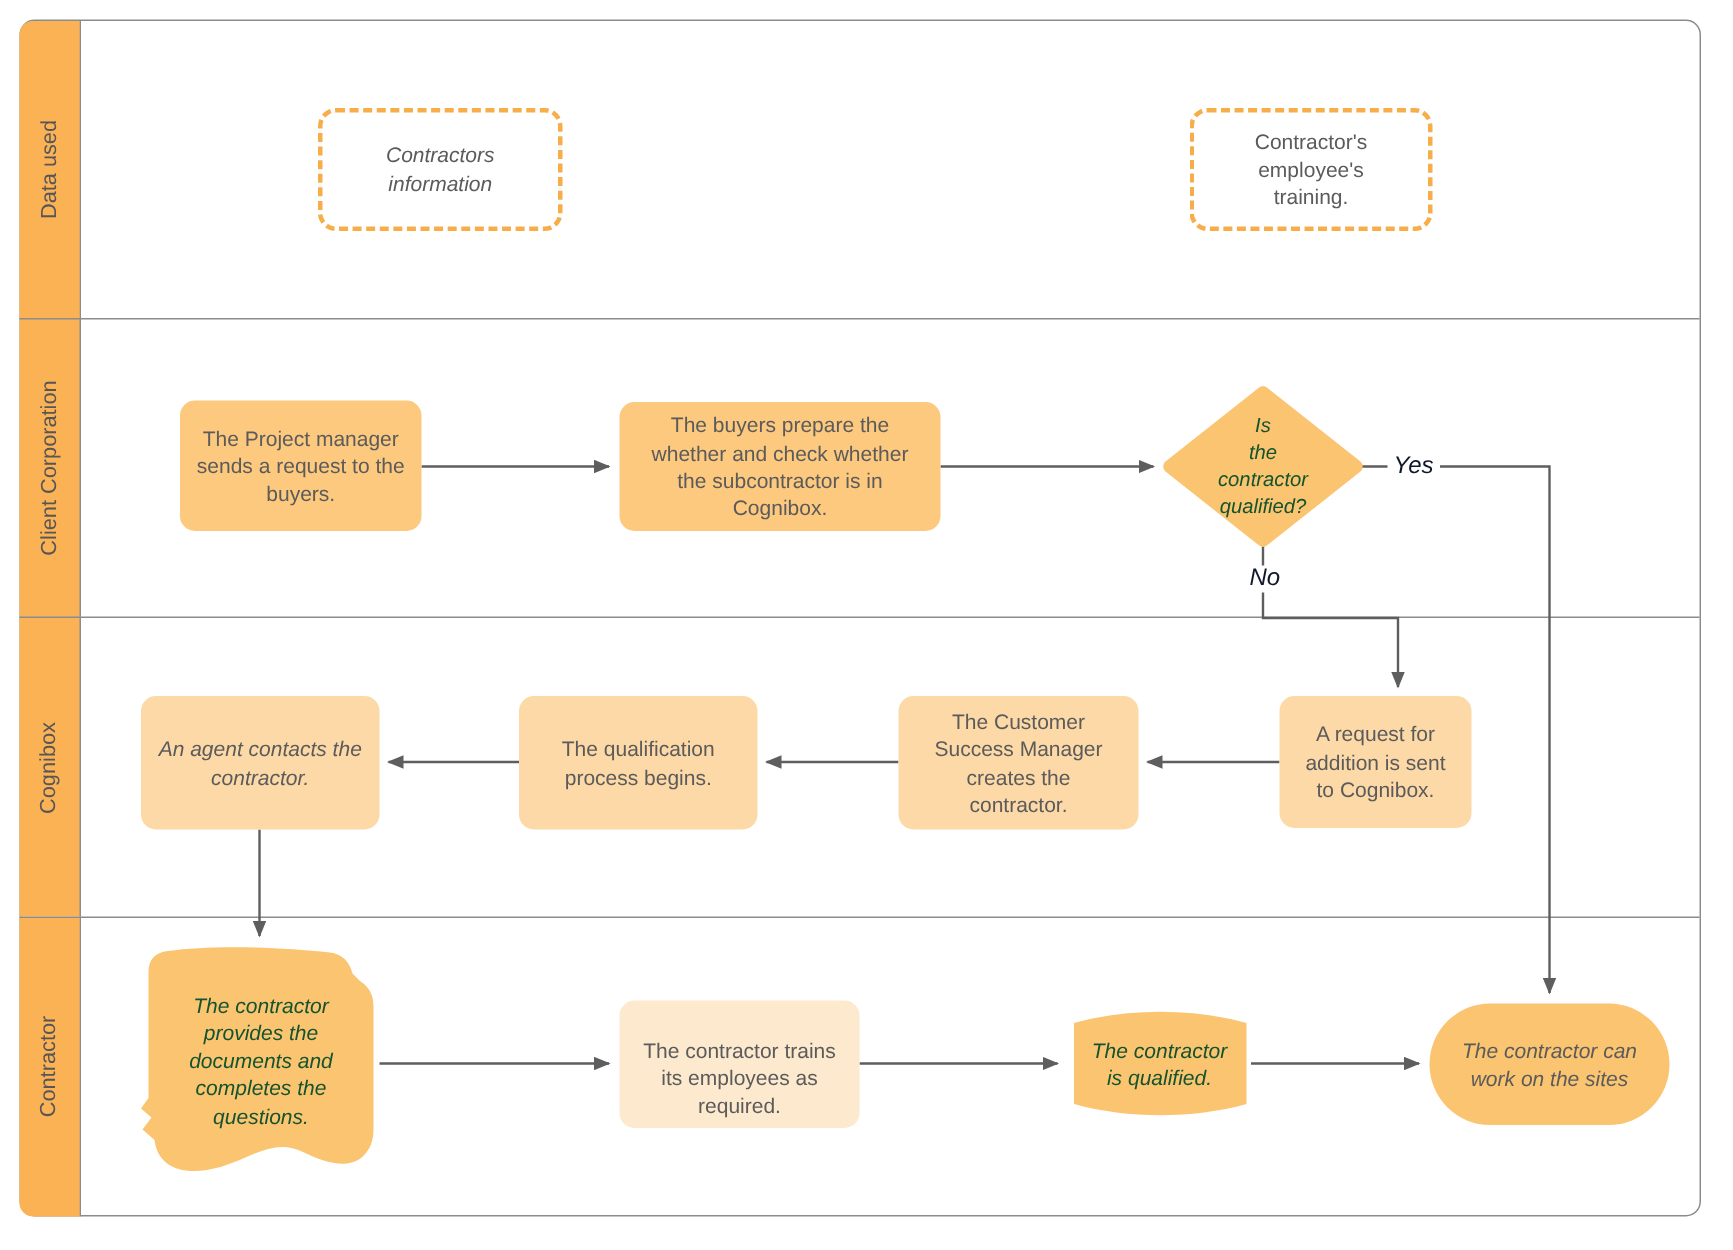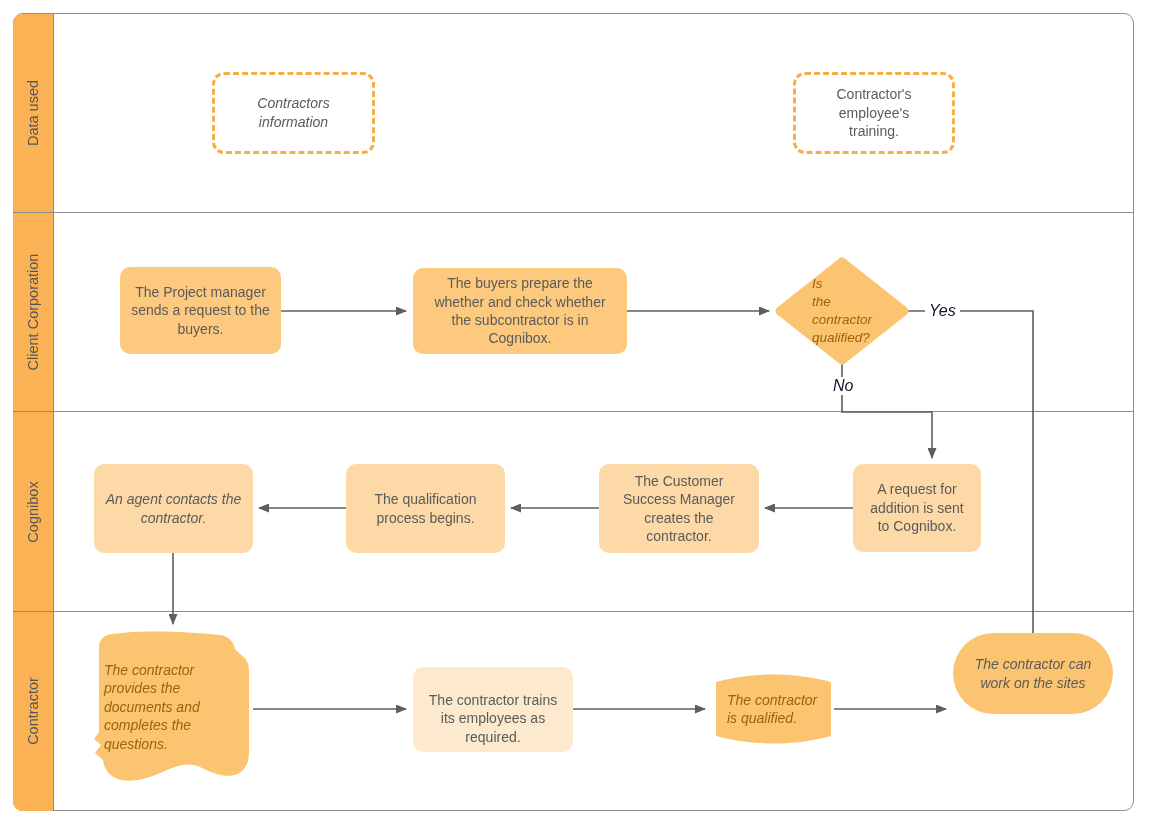--- a/index.html
+++ b/index.html
@@ -33,21 +33,21 @@
   .lightest{background:#FCE9CE;}
   .it{font-style:italic;}
   .dashed-box{
     position:absolute;box-sizing:border-box;border:3px dashed #F7AE4A;border-radius:12px;
     background:#ffffff;display:flex;align-items:center;justify-content:center;
     text-align:center;font-size:14px;line-height:1.35;color:#5B5B5B;padding:6px 28px;
   }
   .shape-svg{position:absolute;pointer-events:none;}
   .overlay-text{
     position:absolute;display:flex;align-items:center;justify-content:center;
-    text-align:left;font-size:14px;line-height:1.32;color:#a16207;pointer-events:none;
+    text-align:center;font-size:14px;line-height:1.32;color:#14532d;pointer-events:none;
   }
   .edge-label{
     position:absolute;background:#ffffff;padding:0 4px;font-size:16px;font-style:italic;
     color:#0f172a;
   }
   .diamond-text{white-space:pre-line;font-size:13.5px;}
 </style>
 </head>
 <body>
 
@@ -141,17 +141,17 @@
 
   <div class="node lightest" style="left:413px;top:667px;width:160px;height:85px;padding:6px 14px;align-items:flex-end;">
     <span>The contractor trains its employees as required.</span>
   </div>
 
   <svg class="shape-svg" style="left:712px;top:664px;" width="123" height="90" viewBox="0 0 123 90">
     <path d="M 4,18 C 40,8 83,8 119,18 L 119,72 C 83,82 40,82 4,72 Z" fill="#FBC471"></path>
   </svg>
   <div class="overlay-text it" style="left:727px;top:672px;width:92px;height:74px;">The contractor is qualified.</div>
 
-  <div class="node it" style="left:953px;top:633px;width:160px;height:81px;border-radius:41px;background:#FBC471;padding:8px 15px;">
+  <div class="node it" style="left:953px;top:669px;width:160px;height:81px;border-radius:41px;background:#FBC471;padding:8px 15px;">
     <span>The contractor can work on the sites</span>
   </div>
 
 </div>
 
 </body></html>

